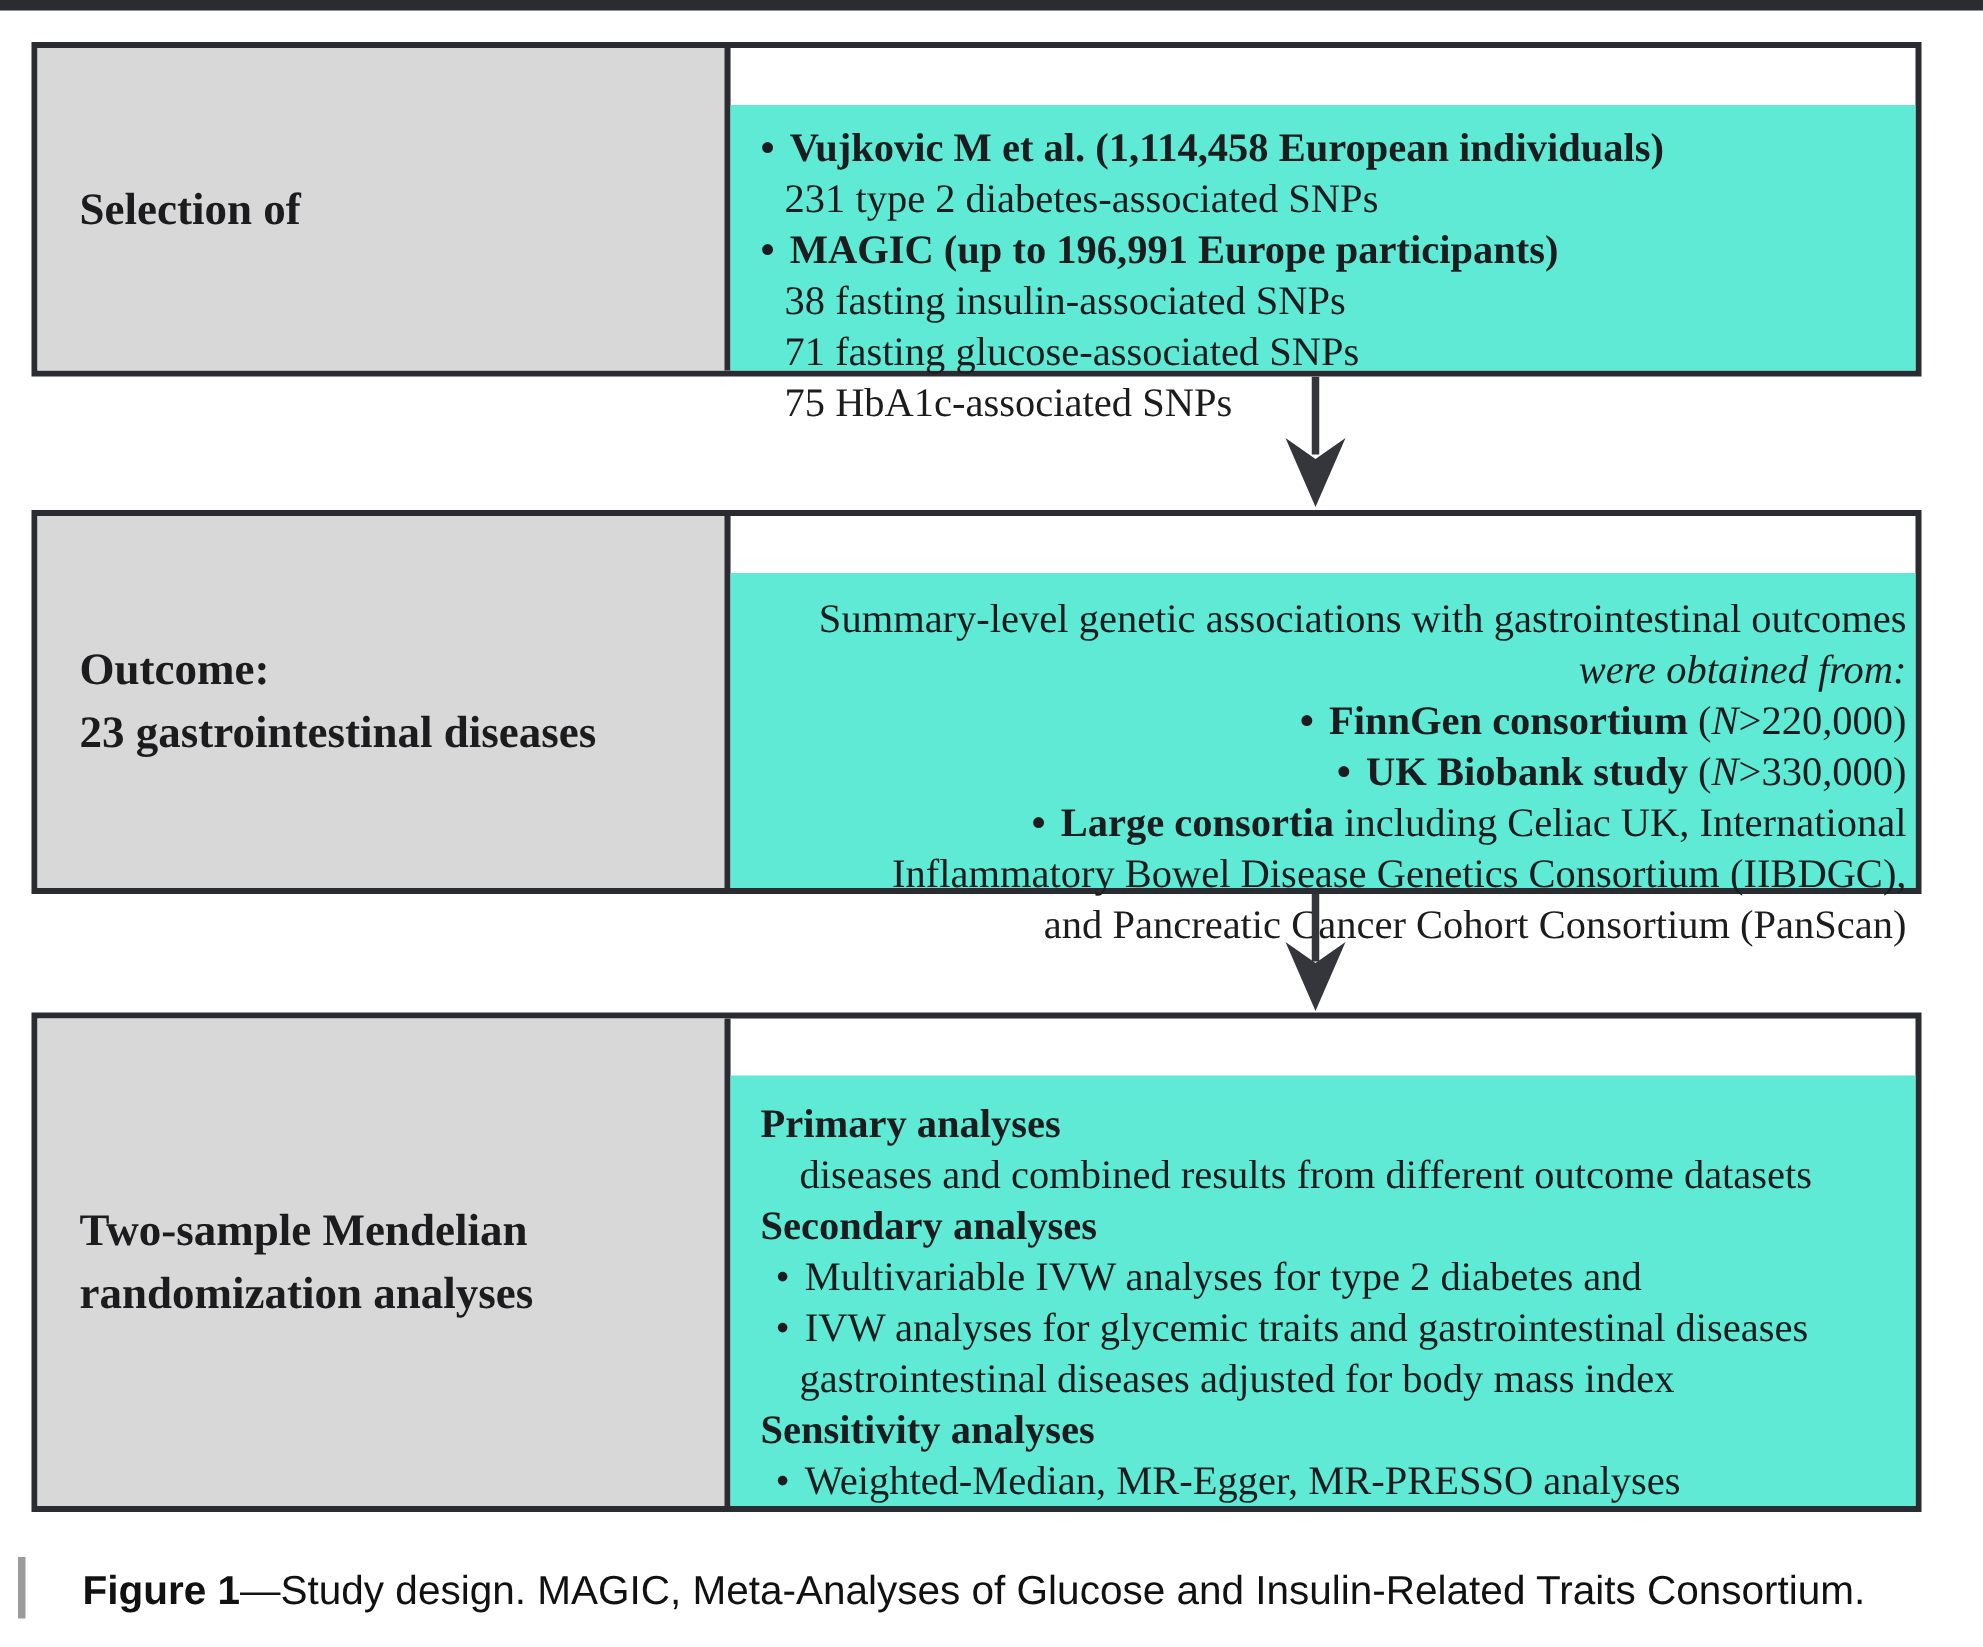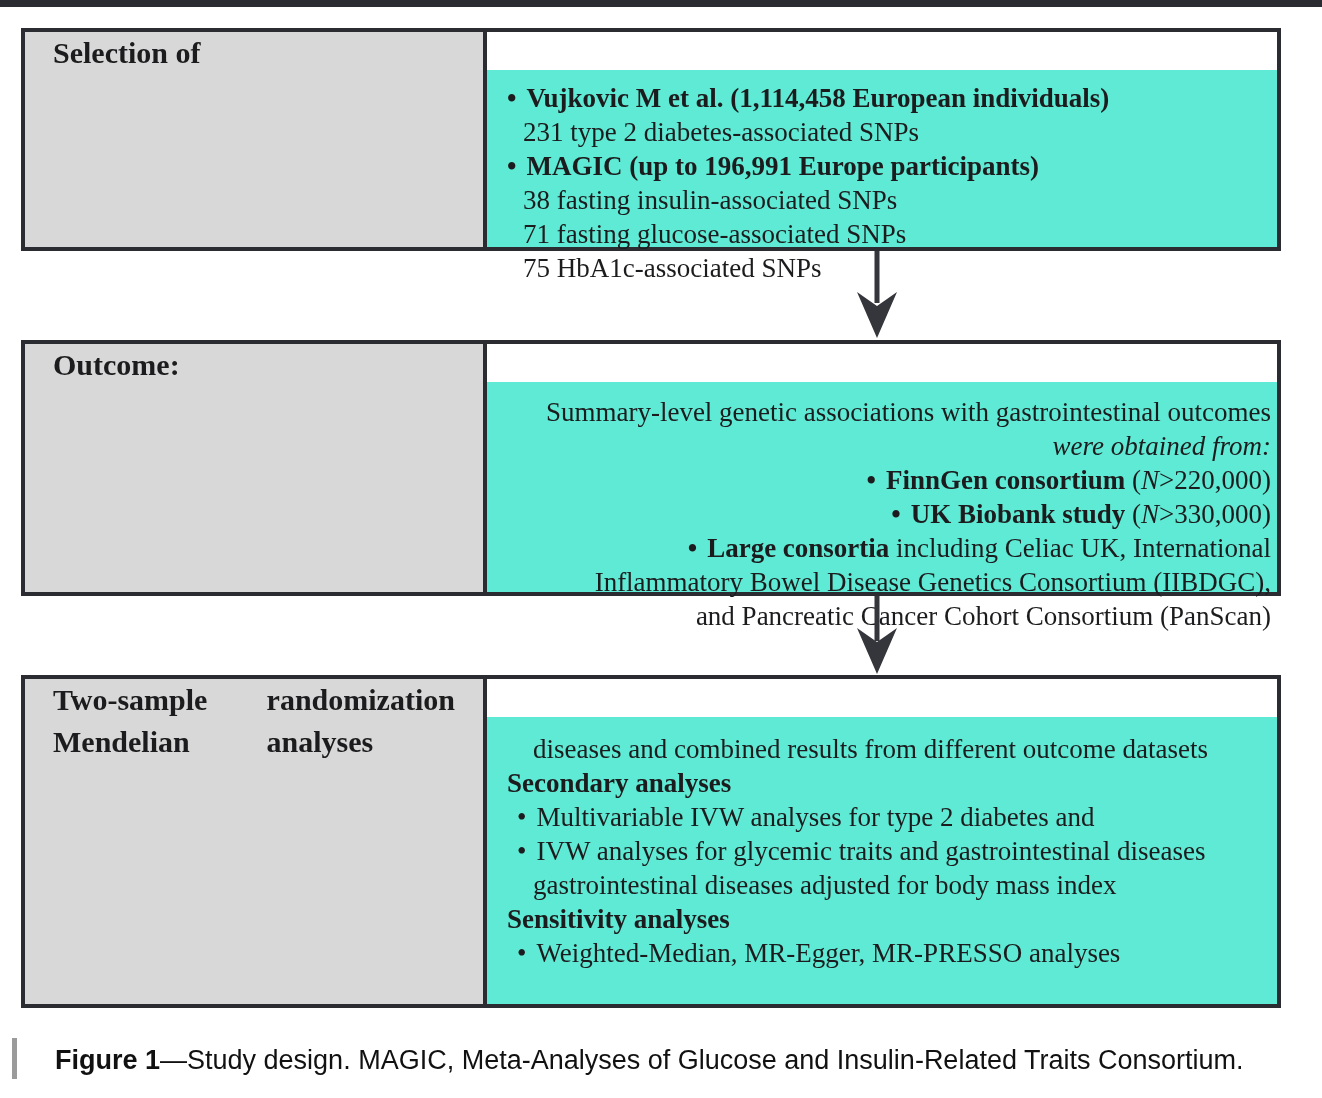--- a/index.html
+++ b/index.html
@@ -20,21 +20,21 @@
   .flow-box{
     position:absolute;left:21px;width:1260px;display:flex;
     border:4px solid var(--border);background:#ffffff;
   }
   .box1{top:28px;height:223px;}
   .box2{top:340px;height:256px;}
   .box3{top:675px;height:333px;}
   .label-cell{
     width:462px;flex:0 0 462px;background:var(--panel-gray);
     border-right:4px solid var(--border);
-    display:flex;flex-direction:row;justify-content:space-between;
+    display:flex;flex-direction:column;justify-content:center;
     padding-left:28px;
     font-weight:bold;font-size:30px;line-height:42px;
   }
   .content-cell{
     flex:1;background:#5eead4;
     font-size:27px;line-height:34px;
     padding:11px 6px 0 20px;
     margin-top:38px;
   }
   .box2 .content-cell{padding-top:13px;text-align:right;}
@@ -86,20 +86,21 @@
   </div>
 
   <svg class="arrow arrow1" width="46" height="88" viewBox="0 0 46 88">
     <rect x="20.5" y="0" width="5" height="52"></rect>
     <polygon points="3,41 23,55 43,41 23,87"></polygon>
   </svg>
 
   <div class="flow-box box2">
     <div class="label-cell">
       <div>Outcome:</div>
+      <div>23 gastrointestinal diseases</div>
     </div>
     <div class="content-cell">
       <div class="line">Summary-level genetic associations with gastrointestinal outcomes</div>
       <div class="line ind-sm">were obtained from:</div>
       <div class="line"><span class="bullet bold">•</span><span class="bold">FinnGen consortium</span><span>  (</span><span class="it">N</span><span>&gt;220,000)</span></div>
       <div class="line"><span class="bullet bold">•</span><span class="bold">UK Biobank study</span><span> (</span><span class="it">N</span><span>&gt;330,000)</span></div>
       <div class="line"><span class="bullet bold">•</span><span class="bold">Large consortia</span><span> including Celiac UK,  International</span></div>
       <div class="line ind-wrap">Inflammatory Bowel Disease Genetics Consortium (IIBDGC),</div>
       <div class="line ind-wrap">and Pancreatic Cancer Cohort Consortium (PanScan)</div>
     </div>
@@ -109,20 +110,21 @@
     <rect x="20.5" y="0" width="5" height="45"></rect>
     <polygon points="3,32 23,46 43,32 23,78"></polygon>
   </svg>
 
   <div class="flow-box box3">
     <div class="label-cell">
       <div>Two-sample Mendelian</div>
       <div>randomization analyses</div>
     </div>
     <div class="content-cell">
+      <div class="line bold">Primary analyses</div>
       <div class="line b3-wrap">diseases and combined results from different outcome datasets</div>
       <div class="line bold">Secondary analyses</div>
       <div class="line b3-bullet"><span class="bullet">•</span><span>Multivariable IVW analyses for type 2 diabetes and</span></div>
       <div class="line b3-bullet"><span class="bullet">•</span><span>IVW analyses for glycemic traits and gastrointestinal diseases</span></div>
       <div class="line b3-wrap">gastrointestinal diseases adjusted for body mass index</div>
       <div class="line bold">Sensitivity analyses</div>
       <div class="line b3-bullet"><span class="bullet">•</span><span>Weighted-Median, MR-Egger, MR-PRESSO analyses</span></div>
     </div>
   </div>
 

